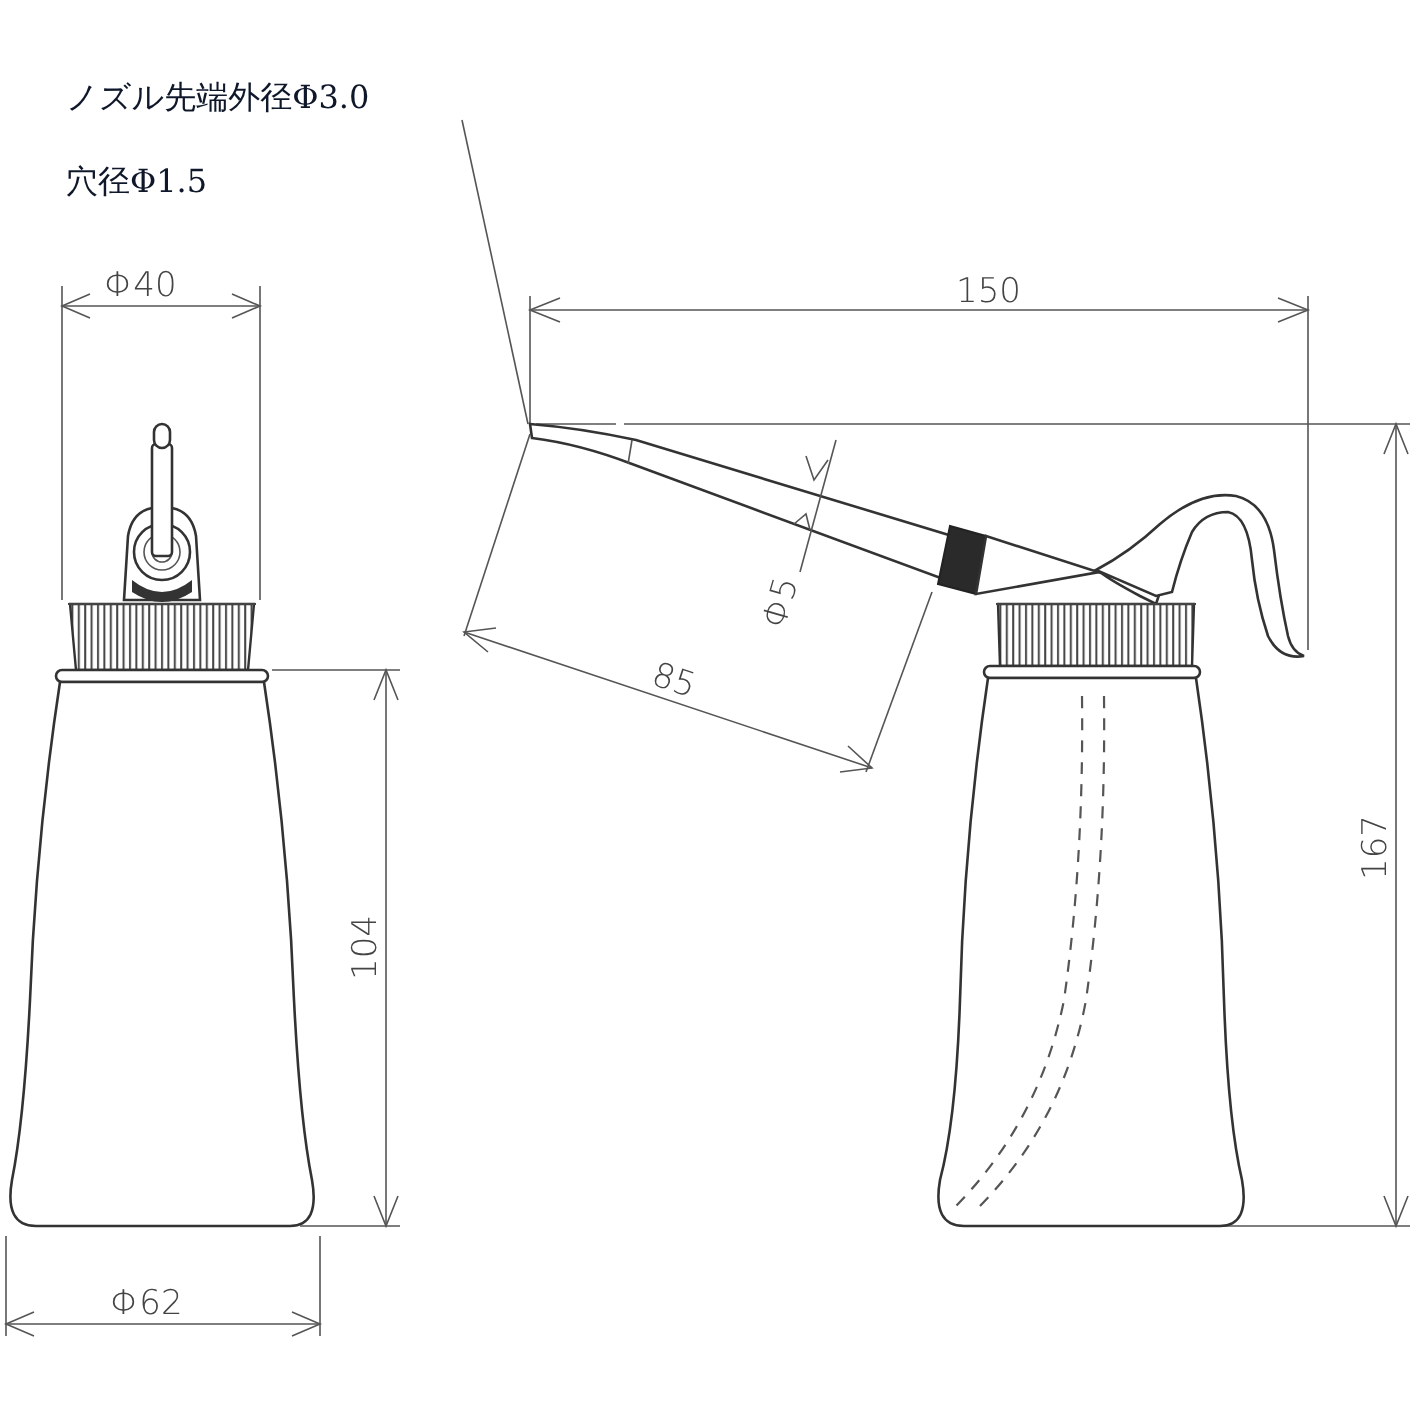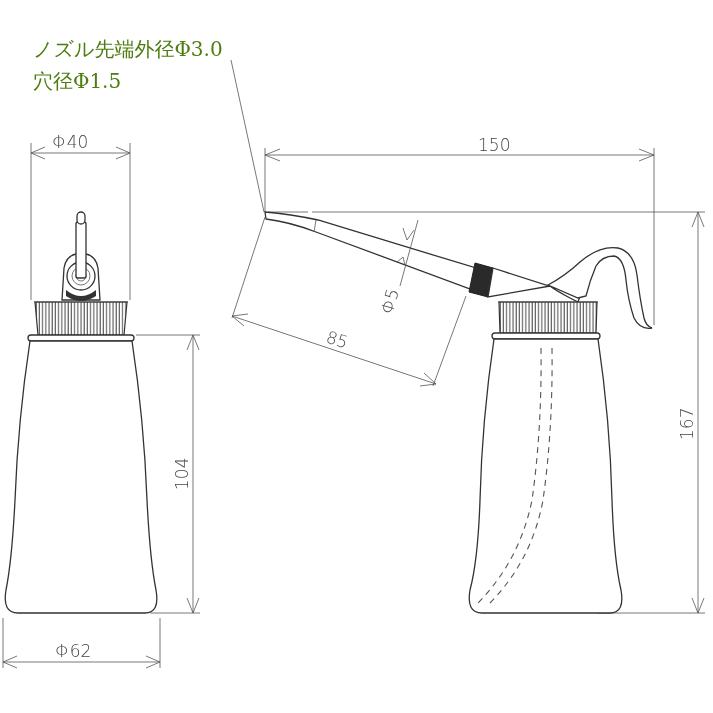--- a/index.html
+++ b/index.html
@@ -3,27 +3,27 @@
 <meta charset="utf-8">
 <style>
   html, body { margin:0; padding:0; background:#ffffff; }
   body { width:713px; height:713px; overflow:hidden; position:relative; font-family:"DejaVu Sans", sans-serif; }
   #drawing { position:absolute; left:0; top:0; width:713px; height:713px; }
   .ln { stroke:#444; stroke-width:1; fill:none; }
   .thin { stroke:#555; stroke-width:0.8; fill:none; }
   .body { stroke:#333; stroke-width:1.3; fill:#fff; }
   .dash { stroke:#555; stroke-width:1.1; fill:none; stroke-dasharray:6 5; }
   .dimtext { font-family:"DejaVu Sans", sans-serif; font-size:17px; fill:#444; font-weight:300; }
-  .note { position:absolute; font-family:"DejaVu Serif", serif; font-size:20px; color:#4d7c0f; line-height:22px; }
+  .note { position:absolute; font-family:"DejaVu Serif", serif; font-size:16px; color:#0f172a; line-height:22px; }
 </style>
 </head>
 <body>
 
 <div class="note" style="left:33px;top:38px;">ノズル先端外径Φ3.0</div>
-<div class="note" style="left:33px;top:70px;text-align:right;">穴径Φ1.5</div>
+<div class="note" style="left:33px;top:80px;text-align:right;">穴径Φ1.5</div>
 
 <svg id="drawing" viewBox="0 0 713 713" xmlns="http://www.w3.org/2000/svg">
   <defs>
     <pattern id="knurl" width="3.2" height="10" patternUnits="userSpaceOnUse">
       <rect width="3.2" height="10" fill="#fff"></rect>
       <line x1="1" y1="0" x2="1" y2="10" stroke="#444" stroke-width="1"></line>
     </pattern>
   </defs>
 
   <g>

